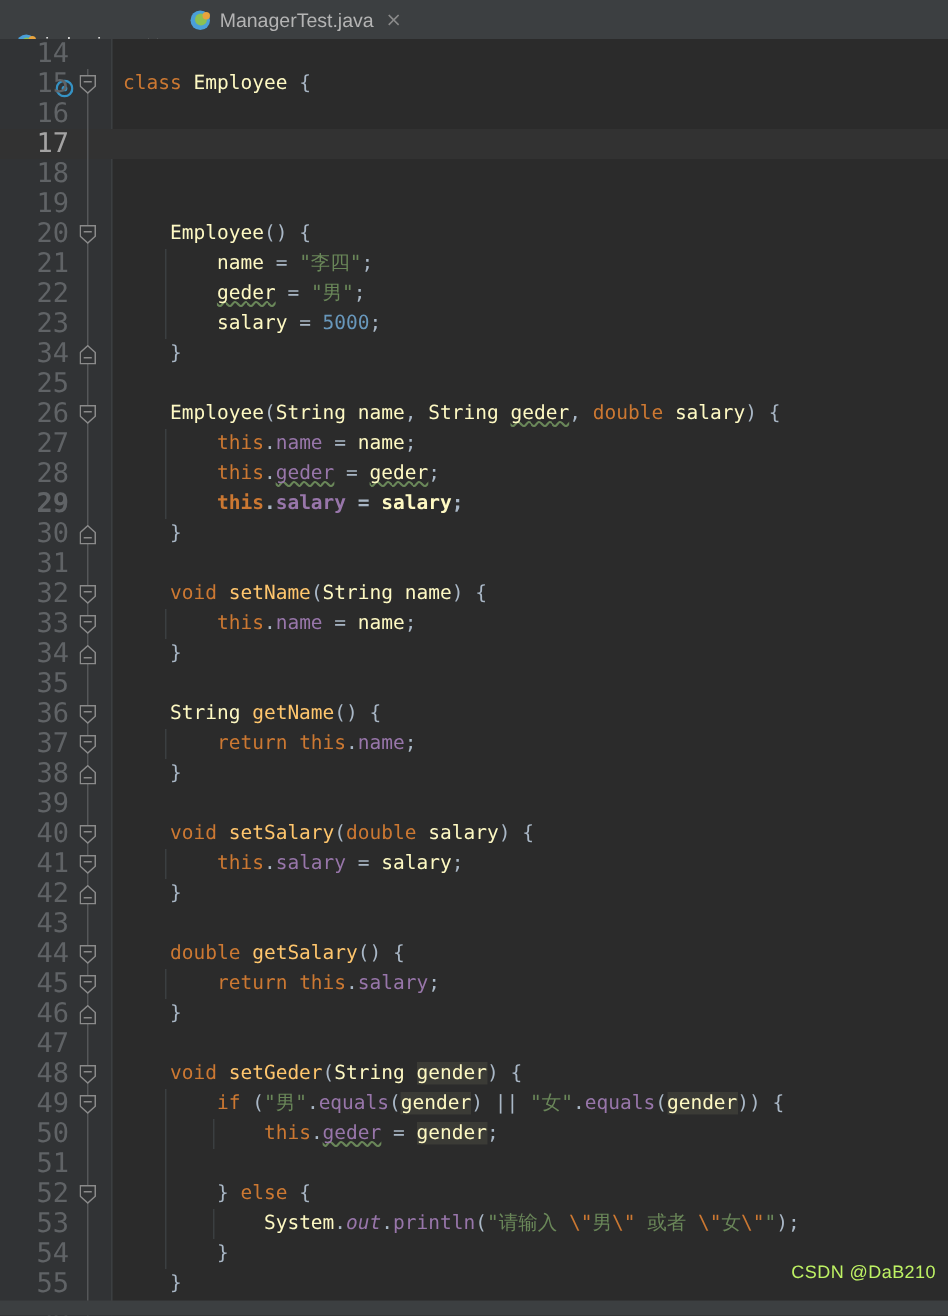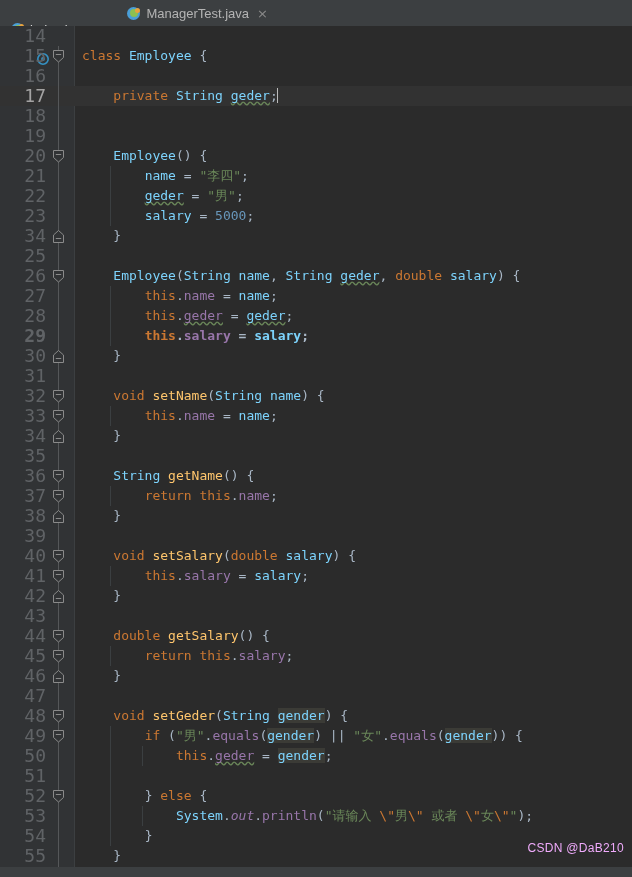--- a/index.html
+++ b/index.html
@@ -88,21 +88,21 @@
     position:absolute;left:37px;top:4px;width:12px;height:12px;
   }
 
   
   .guide{
     position:absolute;width:1px;height:20px;background:#3b3f41;top:0;
   }
 
   
   .kw   {color:#cc7832;}      
-  .id   {color:#7dd3fc;}
+  .id   {color:#fef9c3;}
   .fld  {color:#9876aa;}      
   .mth  {color:#ffc66d;}      
   .str  {color:#6a8759;}      
   .esc  {color:#cc7832;}      
   .num  {color:#6897bb;}      
   .stat {color:#9876aa;font-style:italic;} 
   .punc {color:#a9b7c6;}
 
   
   .typo{
@@ -116,21 +116,21 @@
   
   .caret{
     display:inline-block;width:1px;height:15px;background:#bbbbbb;
     vertical-align:-3px;margin-left:-1px;
   }
 
   
   #watermark{
     position:absolute;right:8px;bottom:22px;
     font-family:"Liberation Sans","DejaVu Sans",sans-serif;
-    font-size:12px;color:#f0abfc;letter-spacing:.3px;
+    font-size:12px;color:#bef264;letter-spacing:.3px;
   }
   
   #bottomstrip{
     position:absolute;left:0;bottom:0;width:632px;height:10px;
     background:#3c3f41;
   }
 </style>
 </head>
 <body>
 
@@ -171,21 +171,20 @@
         <div class="code"><span class="kw">class</span><span class="punc"> </span><span class="id">Employee</span><span class="punc"> </span><span class="punc">{</span></div>
       </div>
       <div class="row" style="top: 40px; position: absolute; left: 0px; right: 0px;">
         <div class="foldline"></div>
         <div class="ln">16</div>
       </div>
       <div class="row current" style="top: 60px; position: absolute; left: 0px; right: 0px;">
         <div class="rowbg"></div>
         <div class="foldline"></div>
         <div class="ln">17</div>
-        <div class="code"><span class="punc"> </span><span class="punc"> </span><span class="punc"> </span><span class="punc"> </span><span class="kw">private</span><span class="punc"> </span><span class="id">String</span><span class="punc"> </span><span class="id typo">geder</span><span class="punc">;</span><span class="caret"></span></div>
       </div>
       <div class="row" style="top: 80px; position: absolute; left: 0px; right: 0px;">
         <div class="foldline"></div>
         <div class="ln">18</div>
       </div>
       <div class="row" style="top: 100px; position: absolute; left: 0px; right: 0px;">
         <div class="foldline"></div>
         <div class="ln">19</div>
         <div class="code"></div>
       </div>

